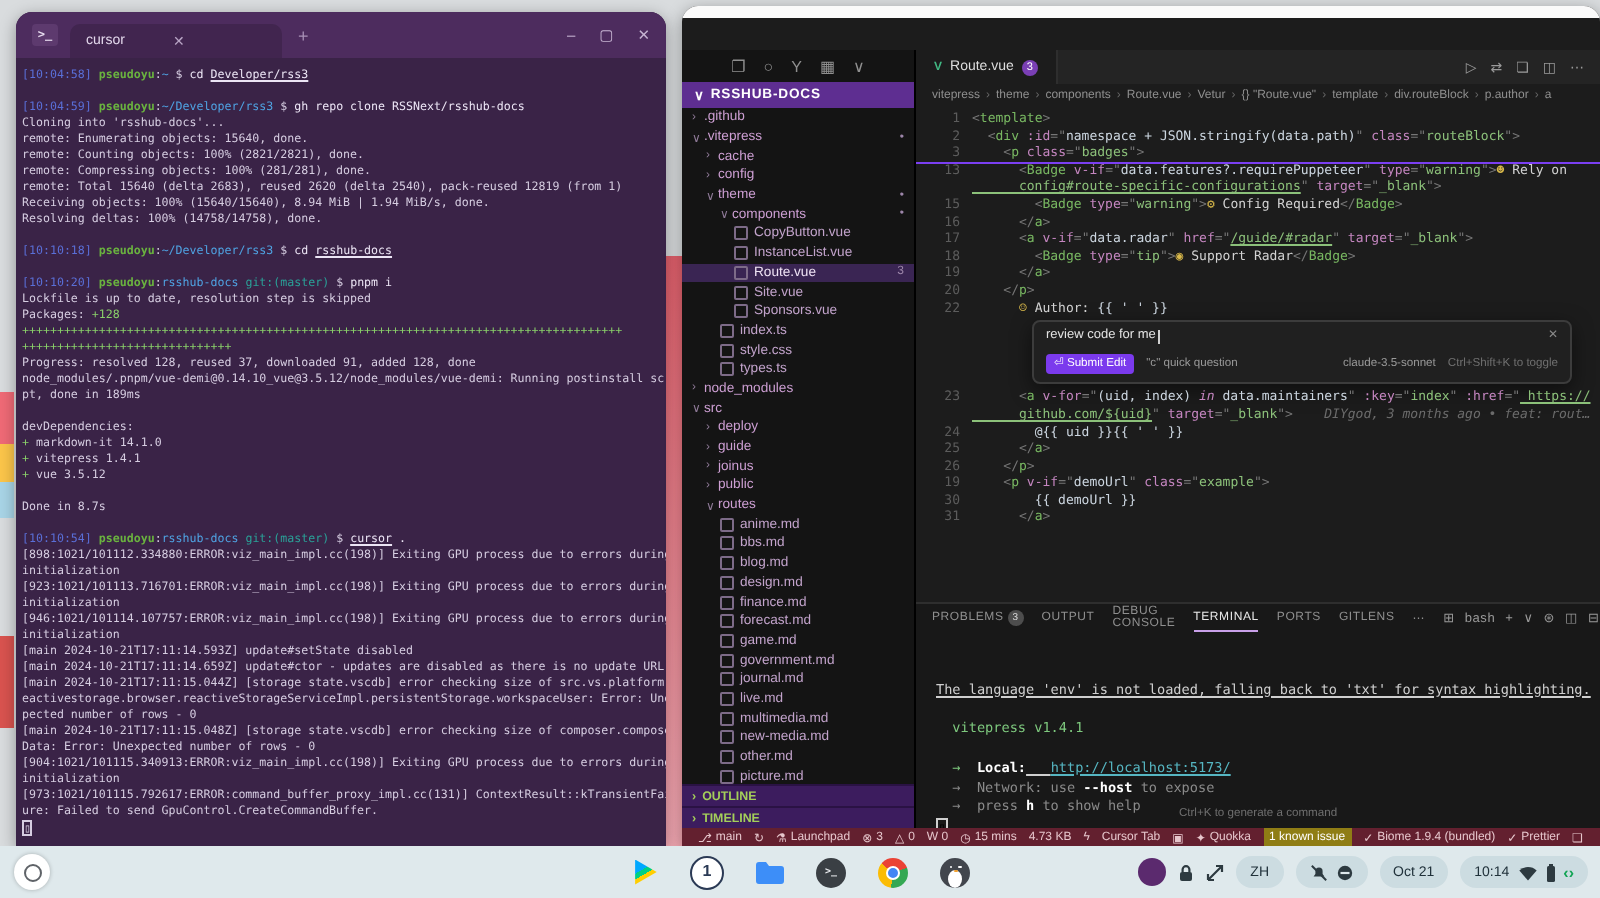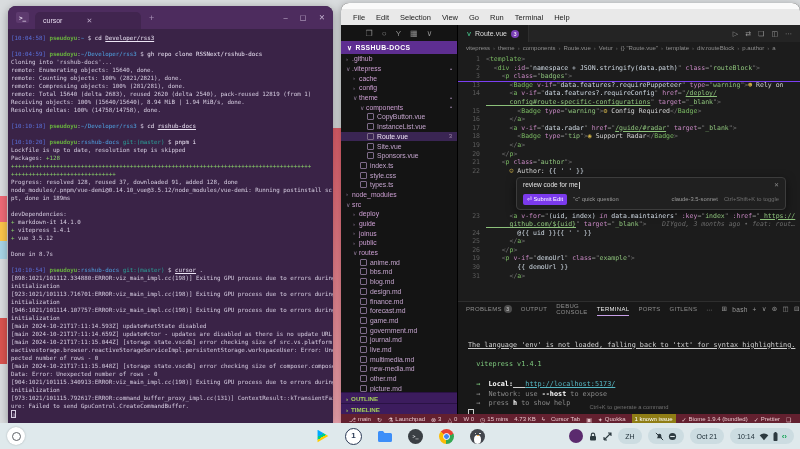--- a/index.html
+++ b/index.html
@@ -165,30 +165,20 @@
         <span>–</span>
         <span>▢</span>
         <span>✕</span>
       </span>
     </div>
     <div id="term-body"><div class="tline"><span class="t-ts">[10:04:58] </span><span class="t-us">pseudoyu</span><span class="t-o">:</span><span class="t-pa">~</span><span class="t-o"> $ </span><span class="t-cm">cd </span><span class="t-un">Developer/rss3</span></div><div class="tline"> </div><div class="tline"><span class="t-ts">[10:04:59] </span><span class="t-us">pseudoyu</span><span class="t-o">:</span><span class="t-pa">~/Developer/rss3</span><span class="t-o"> $ </span><span class="t-cm">gh repo clone RSSNext/rsshub-docs</span></div><div class="tline"><span class="t-o">Cloning into 'rsshub-docs'...</span></div><div class="tline"><span class="t-o">remote: Enumerating objects: 15640, done.</span></div><div class="tline"><span class="t-o">remote: Counting objects: 100% (2821/2821), done.</span></div><div class="tline"><span class="t-o">remote: Compressing objects: 100% (281/281), done.</span></div><div class="tline"><span class="t-o">remote: Total 15640 (delta 2683), reused 2620 (delta 2540), pack-reused 12819 (from 1)</span></div><div class="tline"><span class="t-o">Receiving objects: 100% (15640/15640), 8.94 MiB | 1.94 MiB/s, done.</span></div><div class="tline"><span class="t-o">Resolving deltas: 100% (14758/14758), done.</span></div><div class="tline"> </div><div class="tline"><span class="t-ts">[10:10:18] </span><span class="t-us">pseudoyu</span><span class="t-o">:</span><span class="t-pa">~/Developer/rss3</span><span class="t-o"> $ </span><span class="t-cm">cd </span><span class="t-un">rsshub-docs</span></div><div class="tline"> </div><div class="tline"><span class="t-ts">[10:10:20] </span><span class="t-us">pseudoyu</span><span class="t-o">:</span><span class="t-pa">rsshub-docs</span><span class="t-o"> </span><span class="t-gi">git:(master)</span><span class="t-o"> $ </span><span class="t-cm">pnpm i</span></div><div class="tline"><span class="t-o">Lockfile is up to date, resolution step is skipped</span></div><div class="tline"><span class="t-o">Packages: </span><span class="t-ad">+128</span></div><div class="tline"><span class="t-ad">++++++++++++++++++++++++++++++++++++++++++++++++++++++++++++++++++++++++++++++++++++++</span></div><div class="tline"><span class="t-ad">++++++++++++++++++++++++++++++</span></div><div class="tline"><span class="t-o">Progress: resolved 128, reused 37, downloaded 91, added 128, done</span></div><div class="tline"><span class="t-o">node_modules/.pnpm/vue-demi@0.14.10_vue@3.5.12/node_modules/vue-demi: Running postinstall scri</span></div><div class="tline"><span class="t-o">pt, done in 189ms</span></div><div class="tline"> </div><div class="tline"><span class="t-o">devDependencies:</span></div><div class="tline"><span class="t-ad">+ </span><span class="t-o">markdown-it 14.1.0</span></div><div class="tline"><span class="t-ad">+ </span><span class="t-o">vitepress 1.4.1</span></div><div class="tline"><span class="t-ad">+ </span><span class="t-o">vue 3.5.12</span></div><div class="tline"> </div><div class="tline"><span class="t-o">Done in 8.7s</span></div><div class="tline"> </div><div class="tline"><span class="t-ts">[10:10:54] </span><span class="t-us">pseudoyu</span><span class="t-o">:</span><span class="t-pa">rsshub-docs</span><span class="t-o"> </span><span class="t-gi">git:(master)</span><span class="t-o"> $ </span><span class="t-un">cursor</span><span class="t-cm"> .</span></div><div class="tline"><span class="t-o">[898:1021/101112.334880:ERROR:viz_main_impl.cc(198)] Exiting GPU process due to errors during</span></div><div class="tline"><span class="t-o">initialization</span></div><div class="tline"><span class="t-o">[923:1021/101113.716701:ERROR:viz_main_impl.cc(198)] Exiting GPU process due to errors during</span></div><div class="tline"><span class="t-o">initialization</span></div><div class="tline"><span class="t-o">[946:1021/101114.107757:ERROR:viz_main_impl.cc(198)] Exiting GPU process due to errors during</span></div><div class="tline"><span class="t-o">initialization</span></div><div class="tline"><span class="t-o">[main 2024-10-21T17:11:14.593Z] update#setState disabled</span></div><div class="tline"><span class="t-o">[main 2024-10-21T17:11:14.659Z] update#ctor - updates are disabled as there is no update URL</span></div><div class="tline"><span class="t-o">[main 2024-10-21T17:11:15.044Z] [storage state.vscdb] error checking size of src.vs.platform.r</span></div><div class="tline"><span class="t-o">eactivestorage.browser.reactiveStorageServiceImpl.persistentStorage.workspaceUser: Error: Unex</span></div><div class="tline"><span class="t-o">pected number of rows - 0</span></div><div class="tline"><span class="t-o">[main 2024-10-21T17:11:15.048Z] [storage state.vscdb] error checking size of composer.composer</span></div><div class="tline"><span class="t-o">Data: Error: Unexpected number of rows - 0</span></div><div class="tline"><span class="t-o">[904:1021/101115.340913:ERROR:viz_main_impl.cc(198)] Exiting GPU process due to errors during</span></div><div class="tline"><span class="t-o">initialization</span></div><div class="tline"><span class="t-o">[973:1021/101115.792617:ERROR:command_buffer_proxy_impl.cc(131)] ContextResult::kTransientFail</span></div><div class="tline"><span class="t-o">ure: Failed to send GpuControl.CreateCommandBuffer.</span></div><div class="tline"><span class="t-cu">▯</span></div></div>
   </section>
 
   <section id="code-win" class="abs">
     <div id="vs-topstrip"></div>
-    <div id="vs-menubar">
-        <span class="menu-item">File</span>
-        <span class="menu-item">Edit</span>
-        <span class="menu-item">Selection</span>
-        <span class="menu-item">View</span>
-        <span class="menu-item">Go</span>
-        <span class="menu-item">Run</span>
-        <span class="menu-item">Terminal</span>
-        <span class="menu-item">Help</span>
-      </div>
     <div id="vs-main">
       <div id="vs-sidebar">
         <div id="sb-actions">
             <span>❐</span>
             <span>○</span>
             <span>Y</span>
             <span>▦</span>
             <span>∨</span>
           </div>
         <div id="sb-root">
@@ -384,29 +374,27 @@
             <span class="sep">›</span>
             <span>p.author</span>
             <span class="sep">›</span>
             <span>a</span>
           </div>
         <div id="vs-code">
             <div class="crow"><span class="ln">1</span><span><span class="c-p">&lt;</span><span class="c-t">template</span><span class="c-p">&gt;</span></span></div>
             <div class="crow"><span class="ln">2</span><span><span class="c-w">  </span><span class="c-p">&lt;</span><span class="c-t">div</span><span class="c-a"> :id</span><span class="c-p">="</span><span class="c-e">namespace + JSON.stringify(data.path)</span><span class="c-p">"</span><span class="c-a"> class</span><span class="c-p">="</span><span class="c-s">routeBlock</span><span class="c-p">"&gt;</span></span></div>
             <div class="crow rule"><span class="ln">3</span><span><span class="c-w">    </span><span class="c-p">&lt;</span><span class="c-t">p</span><span class="c-a"> class</span><span class="c-p">="</span><span class="c-s">badges</span><span class="c-p">"&gt;</span></span></div>
             <div class="crow"><span class="ln">13</span><span><span class="c-w">      </span><span class="c-p">&lt;</span><span class="c-t">Badge</span><span class="c-a"> v-if</span><span class="c-p">="</span><span class="c-e">data.features?.requirePuppeteer</span><span class="c-p">"</span><span class="c-a"> type</span><span class="c-p">="</span><span class="c-s">warning</span><span class="c-p">"&gt;</span><span class="c-m">☻</span><span class="c-w"> Rely on</span></span></div>
-            <div class="crow"><span class="ln">14</span><span><span class="c-w">      </span><span class="c-p">&lt;</span><span class="c-t">a</span><span class="c-a"> v-if</span><span class="c-p">="</span><span class="c-e">data.features?.requireConfig</span><span class="c-p">"</span><span class="c-a"> href</span><span class="c-p">="</span><span class="c-l">/deploy/</span></span></div>
             <div class="crow"><span class="ln"></span><span><span class="c-l">      config#route-specific-configurations</span><span class="c-p">"</span><span class="c-a"> target</span><span class="c-p">="</span><span class="c-s">_blank</span><span class="c-p">"&gt;</span></span></div>
             <div class="crow"><span class="ln">15</span><span><span class="c-w">        </span><span class="c-p">&lt;</span><span class="c-t">Badge</span><span class="c-a"> type</span><span class="c-p">="</span><span class="c-s">warning</span><span class="c-p">"&gt;</span><span class="c-m">⚙</span><span class="c-w"> Config Required</span><span class="c-p">&lt;/</span><span class="c-t">Badge</span><span class="c-p">&gt;</span></span></div>
             <div class="crow"><span class="ln">16</span><span><span class="c-w">      </span><span class="c-p">&lt;/</span><span class="c-t">a</span><span class="c-p">&gt;</span></span></div>
             <div class="crow"><span class="ln">17</span><span><span class="c-w">      </span><span class="c-p">&lt;</span><span class="c-t">a</span><span class="c-a"> v-if</span><span class="c-p">="</span><span class="c-e">data.radar</span><span class="c-p">"</span><span class="c-a"> href</span><span class="c-p">="</span><span class="c-l">/guide/#radar</span><span class="c-p">"</span><span class="c-a"> target</span><span class="c-p">="</span><span class="c-s">_blank</span><span class="c-p">"&gt;</span></span></div>
             <div class="crow"><span class="ln">18</span><span><span class="c-w">        </span><span class="c-p">&lt;</span><span class="c-t">Badge</span><span class="c-a"> type</span><span class="c-p">="</span><span class="c-s">tip</span><span class="c-p">"&gt;</span><span class="c-m">◉</span><span class="c-w"> Support Radar</span><span class="c-p">&lt;/</span><span class="c-t">Badge</span><span class="c-p">&gt;</span></span></div>
             <div class="crow"><span class="ln">19</span><span><span class="c-w">      </span><span class="c-p">&lt;/</span><span class="c-t">a</span><span class="c-p">&gt;</span></span></div>
             <div class="crow"><span class="ln">20</span><span><span class="c-w">    </span><span class="c-p">&lt;/</span><span class="c-t">p</span><span class="c-p">&gt;</span></span></div>
-            <div class="crow"><span class="ln">21</span><span><span class="c-w">    </span><span class="c-p">&lt;</span><span class="c-t">p</span><span class="c-a"> class</span><span class="c-p">="</span><span class="c-s">author</span><span class="c-p">"&gt;</span></span></div>
             <div class="crow"><span class="ln">22</span><span><span class="c-w">      </span><span class="c-m">☺</span><span class="c-w"> Author: </span><span class="c-e">{{ ' ' }}</span></span></div>
             <div id="ai-popup">
     <div id="ai-row1">
       <span>review code for me</span>
       <span class="caret"></span>
       <span id="ai-close">✕</span>
     </div>
     <div id="ai-row2">
       <span id="ai-submit">⏎ Submit Edit</span>
       <span>"c" quick question</span>

